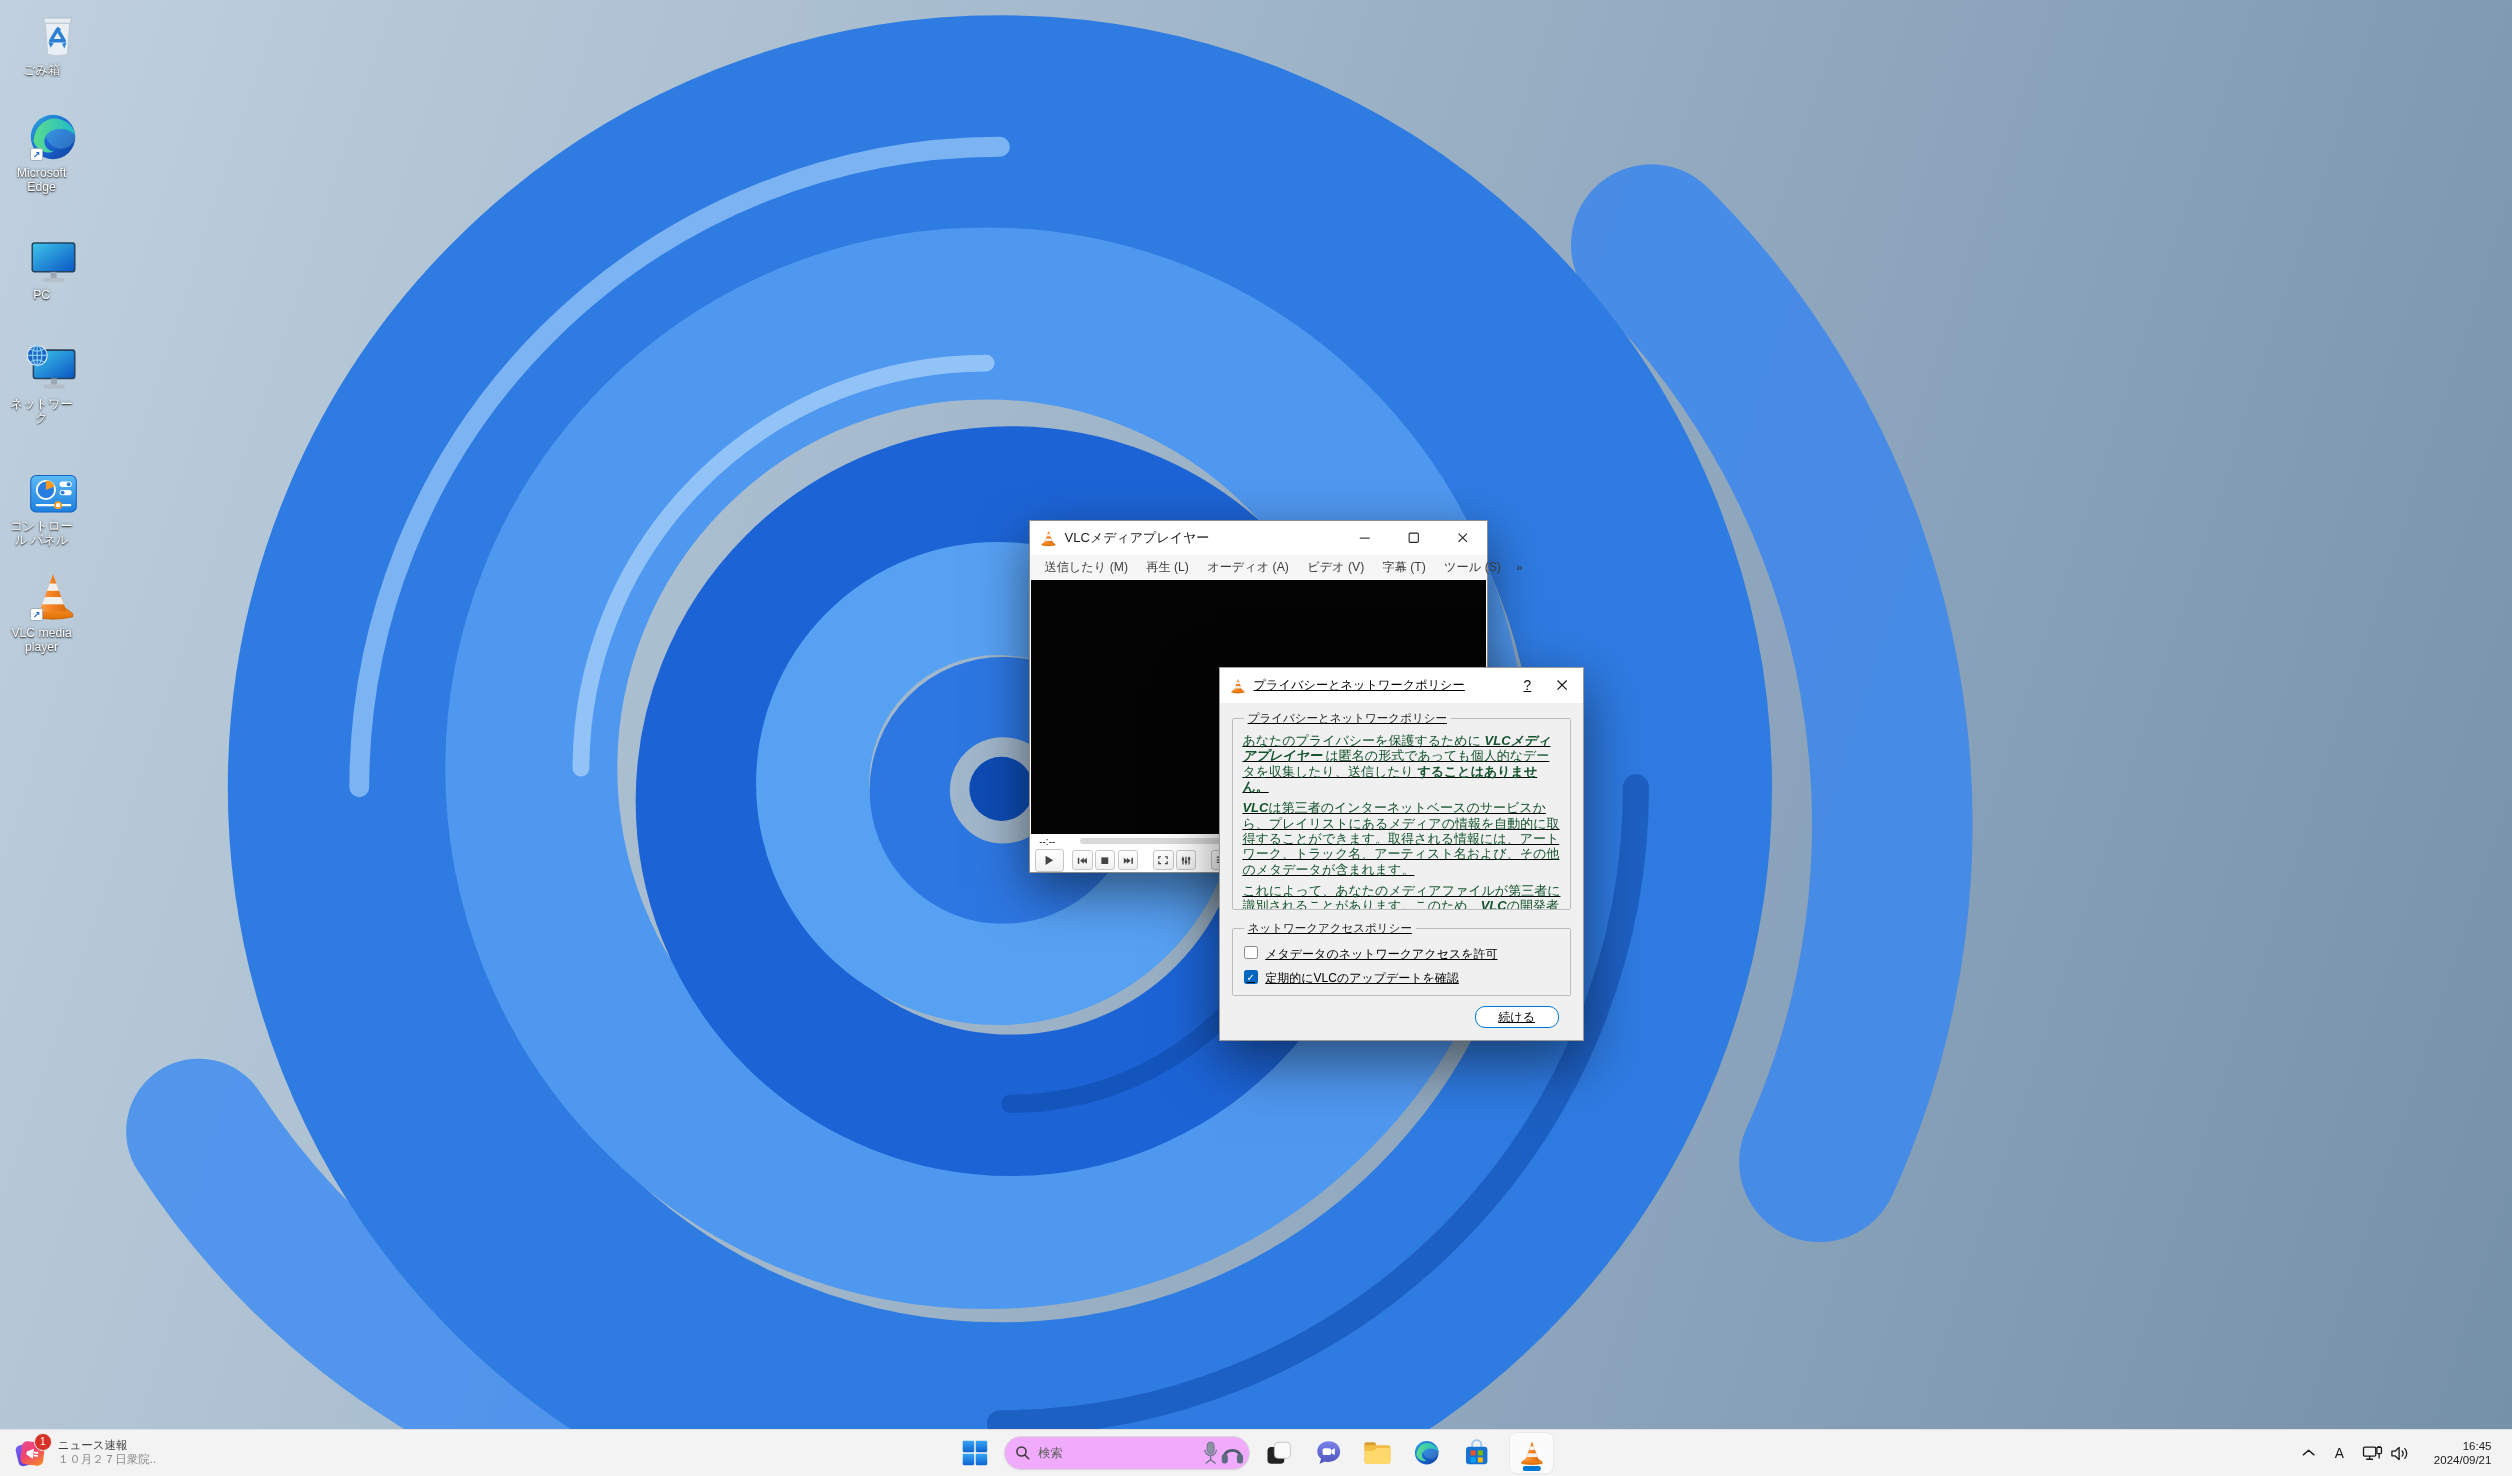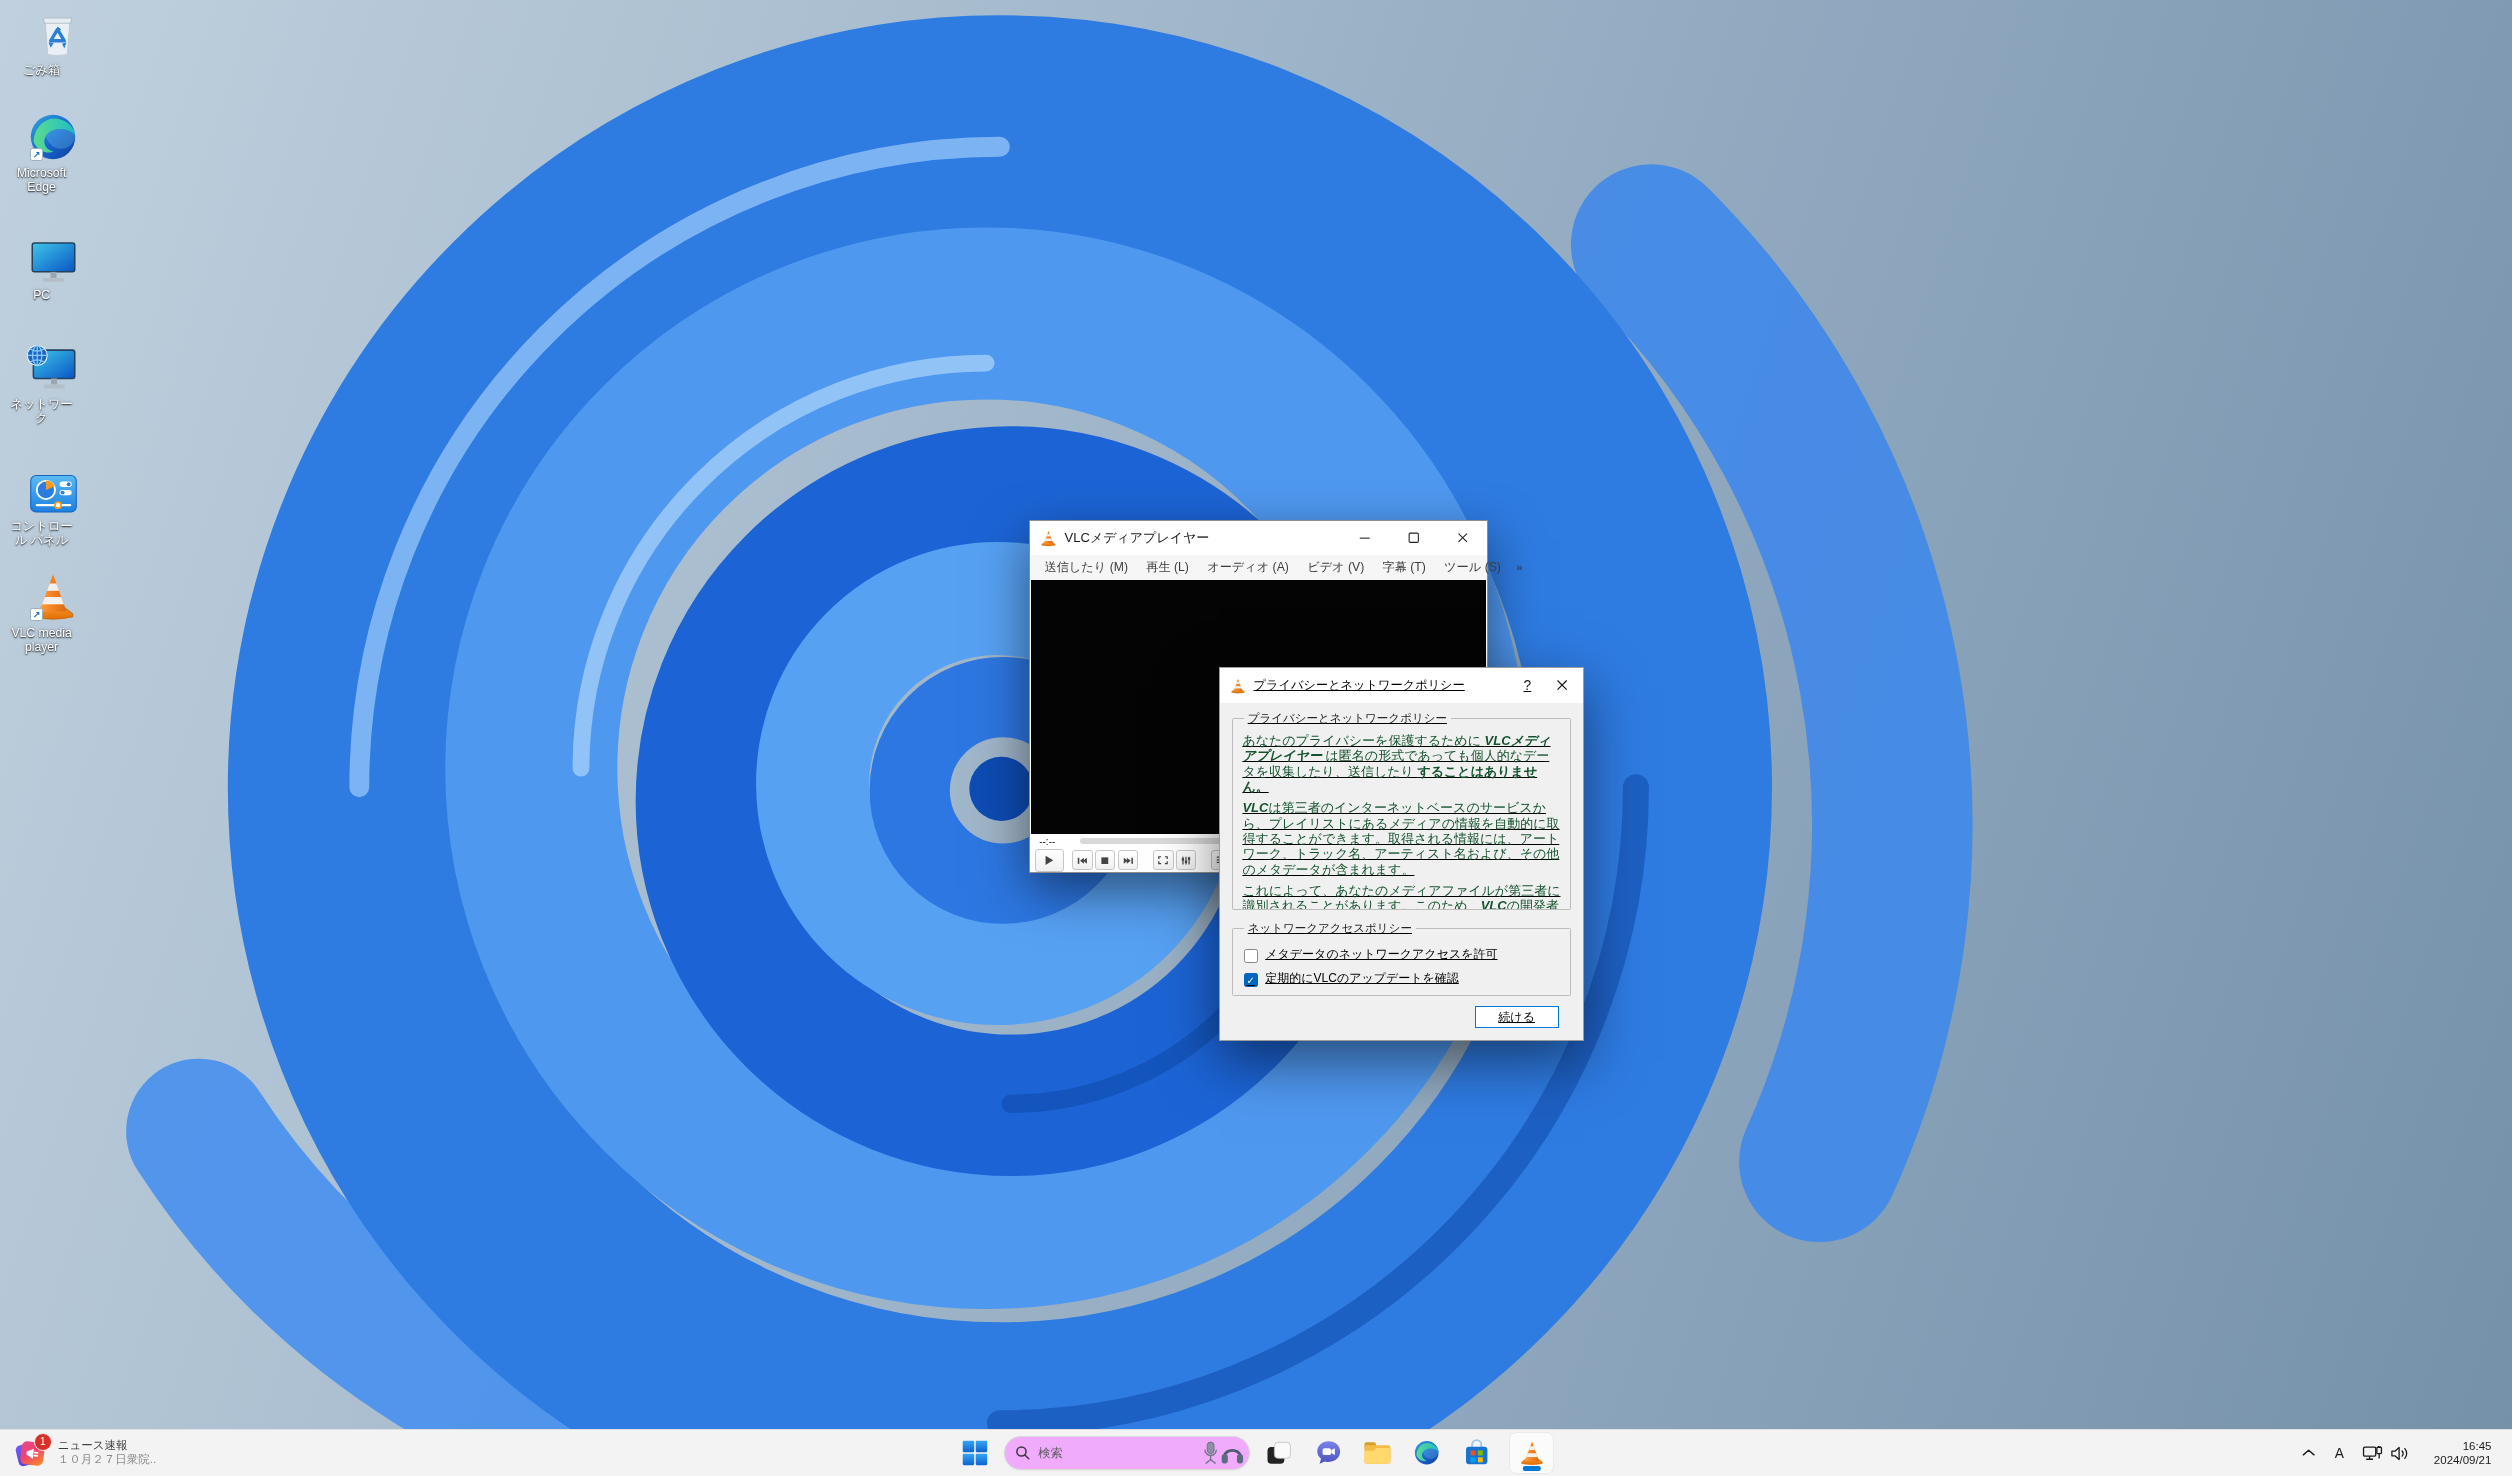--- a/index.html
+++ b/index.html
@@ -54,28 +54,28 @@
     font-size:13.8px; color:#111; margin-left:auto; }
   .dlg-btn.close { margin-left:0; }
   .dlg-body { flex:1; padding:7.6px 12.2px 0; display:flex; flex-direction:column; overflow:hidden; }
   fieldset.grp { border:0.8px solid #bcbcbc; border-radius:1.5px; padding:1.5px 9.2px 7.6px; background:transparent; }
   fieldset.grp legend { font-size:11.5px; color:#1a1a1a; padding:0 3.8px; margin-left:1.5px; }
   .grp p { font-size:13px; line-height:15.3px; color:#14532d; margin:6.1px 0 1.5px; word-break:break-all; }
   .grp.policy { height:200px; overflow:hidden; }
   .grp.network { margin-top:11.5px; }
   .em-vlc { font-style:italic; font-weight:bold; }
   .b-strong { font-weight:bold; }
-  .cb-row { display:flex; align-items:flex-end; gap:7.6px; margin:7.6px 0 0 1.5px; }
+  .cb-row { display:flex; align-items:flex-start; gap:7.6px; margin:7.6px 0 0 1.5px; }
   .cb { width:13.8px; height:13.8px; border:0.8px solid #8a8a8a; border-radius:2.3px; background:#fff;
     display:flex; align-items:center; justify-content:center; flex:0 0 auto; }
   .cb.checked { background:#0067c0; border-color:#0067c0; }
   .cb.checked::after { content:"\2713"; color:#fff; font-size:10px; font-weight:bold; }
   .cb-label { font-size:12px; color:#000; }
   .dlg-footer { margin-top:auto; padding:10.7px 12.2px 12.2px; display:flex; justify-content:flex-end; }
-  .btn-continue { min-width:84px; height:21.4px; background:#fff; border:1.5px solid #0078d7; border-radius:0;
+  .btn-continue { min-width:84px; height:21.4px; background:#fff; border:1.5px solid #0078d7; border-radius:10px;
     font-size:12px; color:#000; display:flex; align-items:center; justify-content:center; }
 
   
   .taskbar { position:absolute; left:0; bottom:0; width:2512px; height:47px; background:#f3f3f3;
     border-top:0.8px solid rgba(0,0,0,.08); z-index:50; }
   .tb-widget { position:absolute; left:7.6px; top:0; height:100%; display:flex; align-items:center;
     gap:7.6px; padding:0 7.6px; border-radius:4.6px; }
   .widget-icon { position:relative; width:35px; height:34px; flex:0 0 auto; }
   .w-card-back { position:absolute; left:1.5px; top:7.6px; width:20px; height:21.4px; border-radius:4.6px;
     background:linear-gradient(160deg,#7a5cf0,#4a3dd8); transform:rotate(-14deg); }

